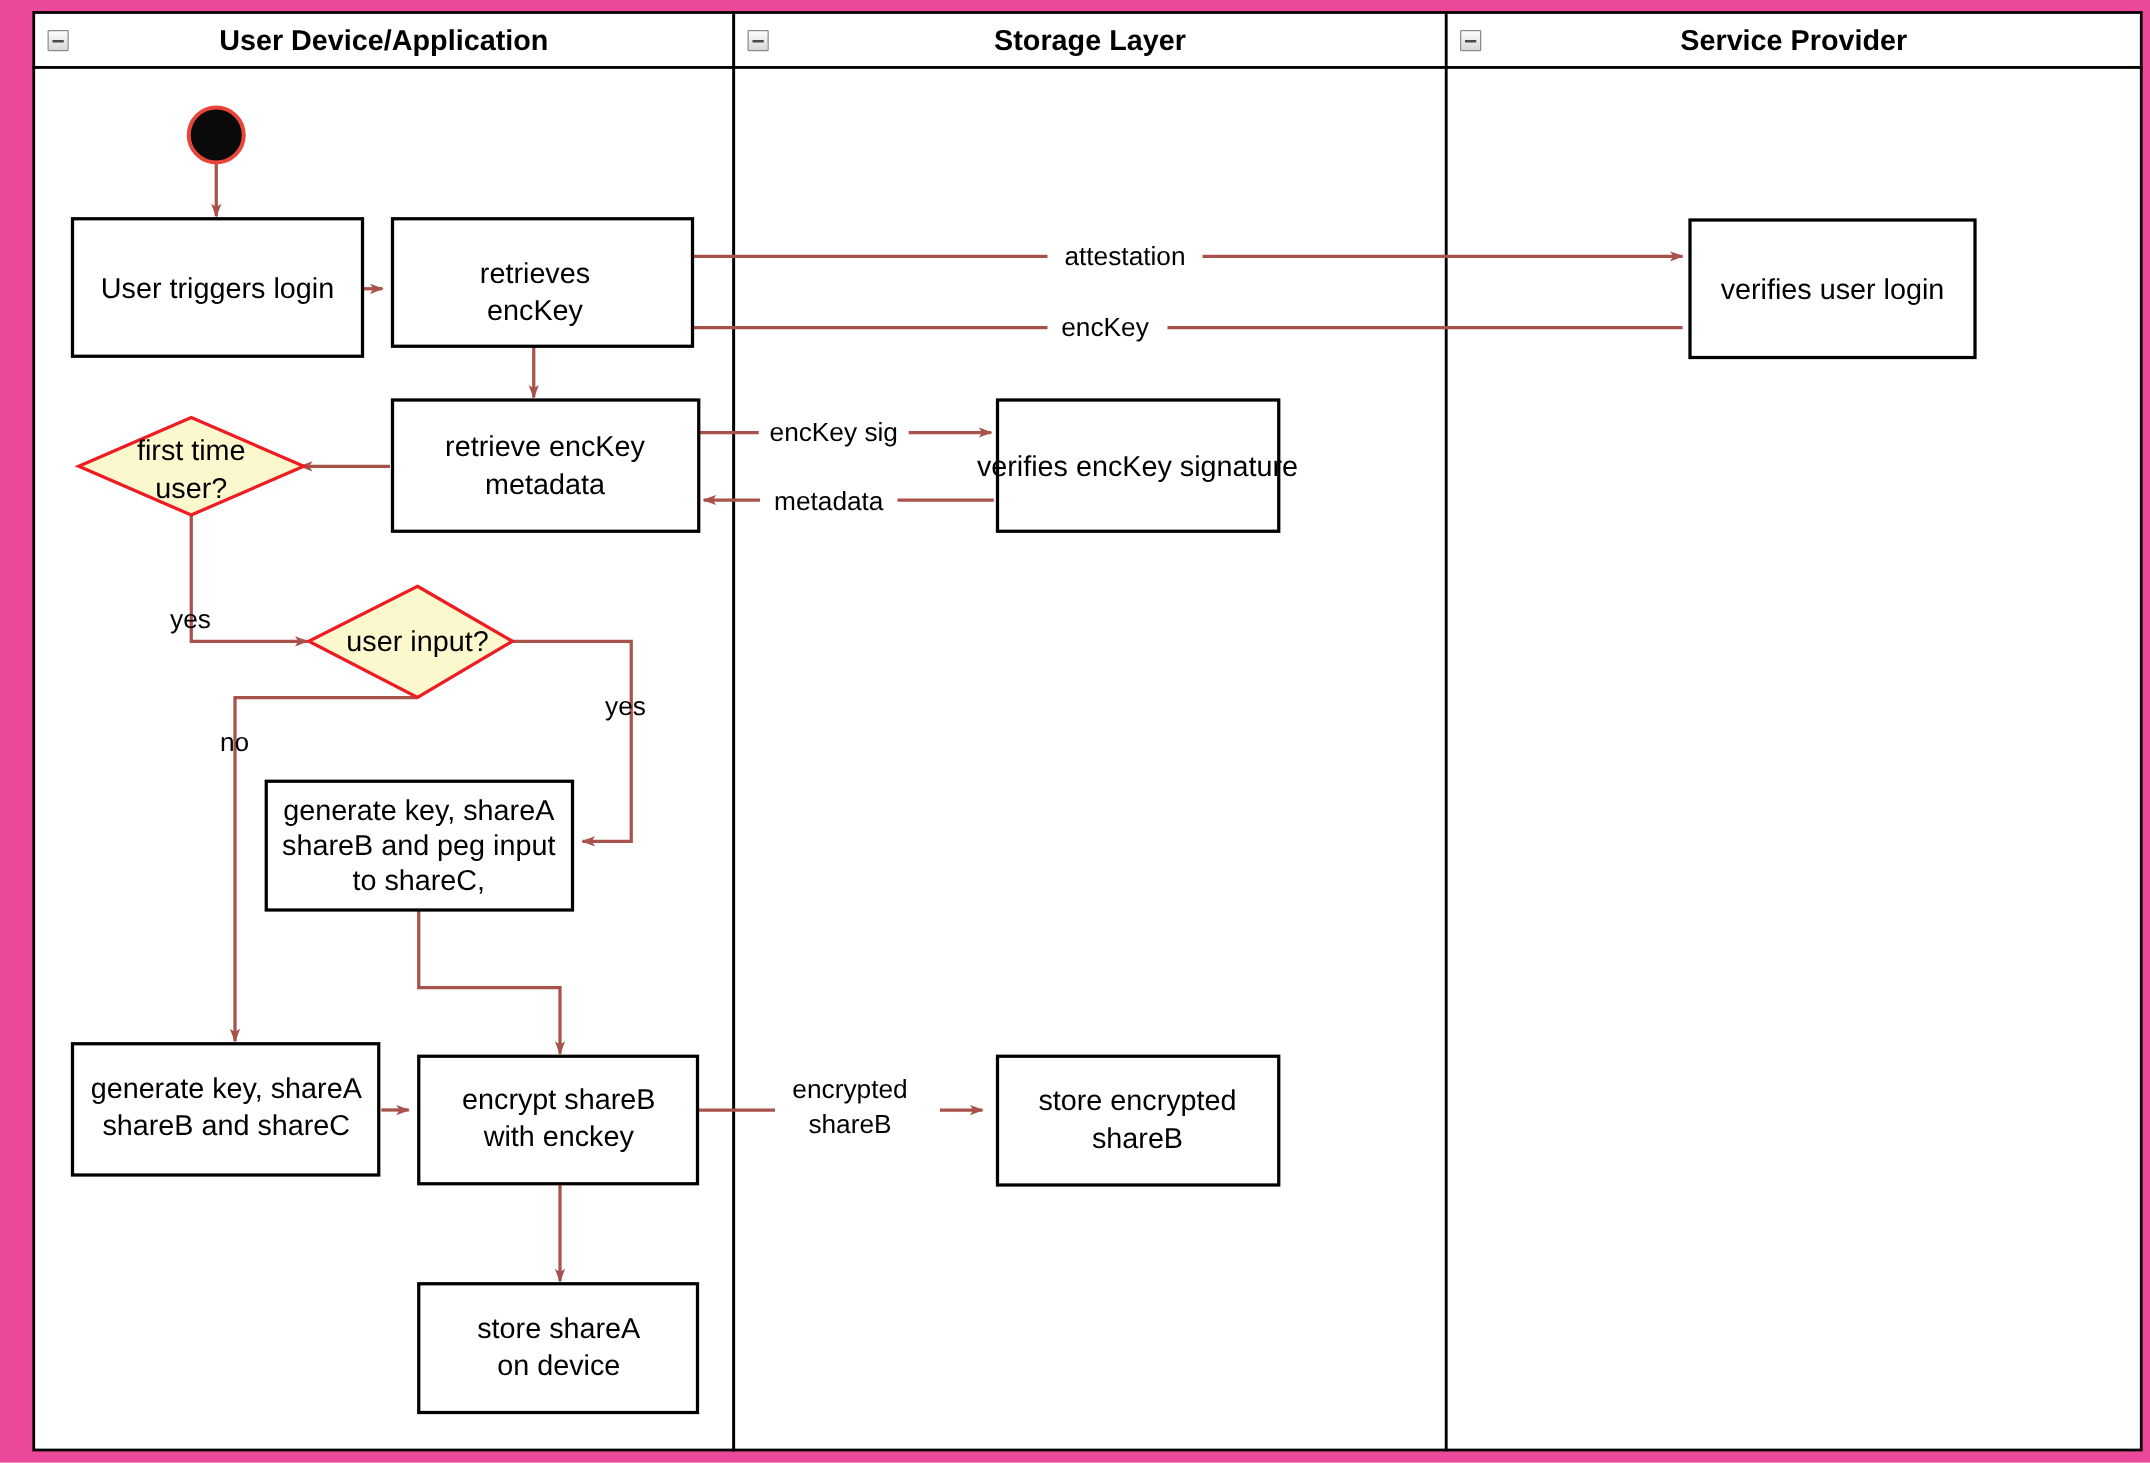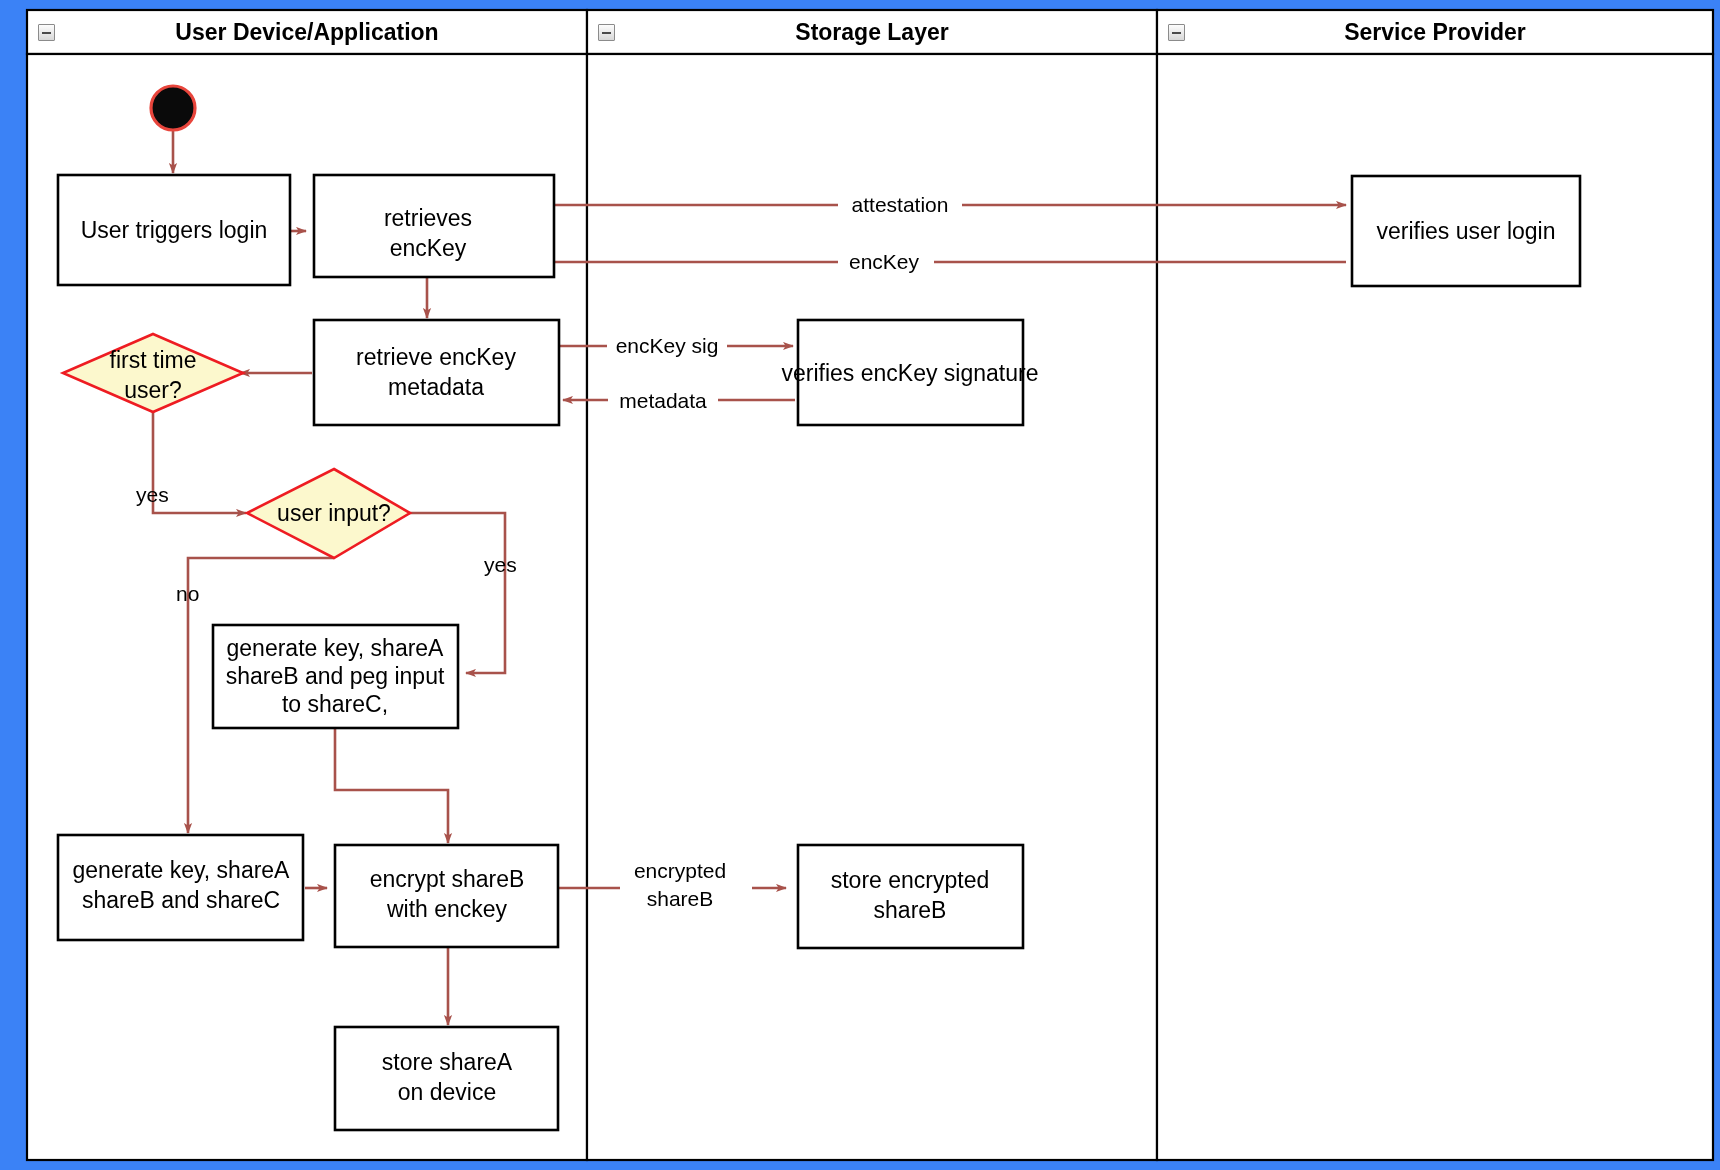--- a/index.html
+++ b/index.html
@@ -10,21 +10,21 @@
   body {
     width: 1720px;
     height: 1170px;
     font-family: "Liberation Sans", sans-serif;
     overflow: hidden;
   }
   #diagram-root {
     position: relative;
     width: 1720px;
     height: 1170px;
-    background: #3b82f6;
+    background: #ec4899;
     text-decoration: underline;
   }
   svg.canvas {
     position: absolute;
     top: 0;
     left: 0;
     width: 1720px;
     height: 1170px;
   }
   .lane-rect {

